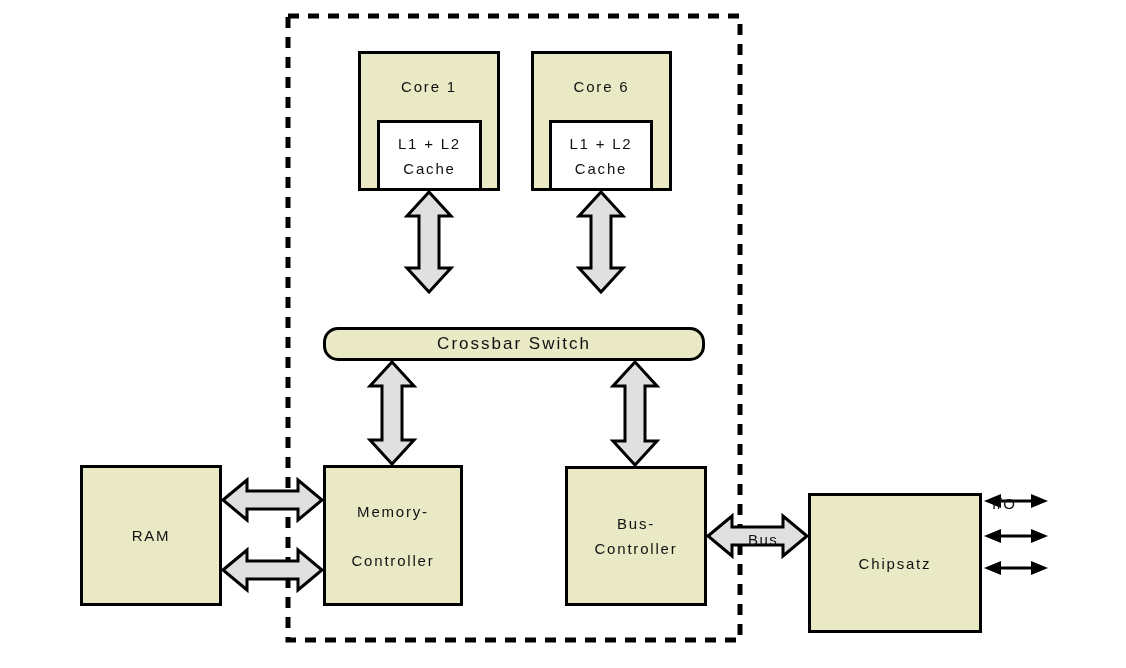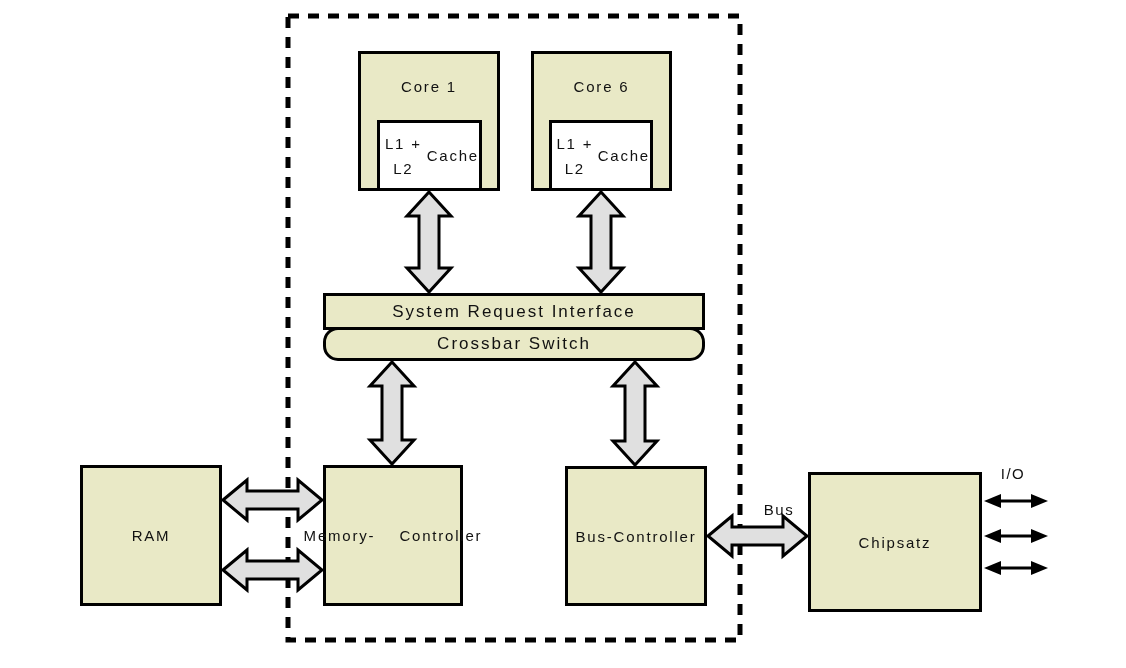--- a/index.html
+++ b/index.html
@@ -21,37 +21,37 @@
   .garrow{fill:var(--arrow-fill);stroke:var(--arrow-stroke);stroke-width:3;stroke-linejoin:miter;}
   .thin-line{stroke:var(--arrow-stroke);stroke-width:3;}
   .thin-head{fill:var(--arrow-stroke);stroke:none;}
   .box{
     position:absolute;box-sizing:border-box;
     background:var(--box-fill);border:3px solid var(--box-border);
     display:flex;align-items:center;justify-content:center;
     font-size:15px;letter-spacing:1.8px;text-align:center;
   }
   .box.white{background:#ffffff;}
-  .box.col{flex-direction:row;line-height:25px;}
+  .box.col{flex-direction:column;line-height:25px;}
   .core{align-items:flex-start;padding-top:24px;}
   .wide{font-size:17px;letter-spacing:2px;}
   .floating-label{
-    position:absolute;font-size:15px;letter-spacing:1.5px;text-align:center;
+    position:absolute;font-size:15px;letter-spacing:1.5px;margin-top:30px;
   }
   
   #core1{left:358px;top:51px;width:142px;height:140px;}
   #core2{left:531px;top:51px;width:141px;height:140px;}
   #cache1{left:377px;top:120px;width:105px;height:71px;}
   #cache2{left:549px;top:120px;width:104px;height:71px;}
   #sri{left:323px;top:293px;width:382px;height:37px;}
   #crossbar{left:323px;top:327px;width:382px;height:34px;border-radius:15px;}
   #ram{left:80px;top:465px;width:142px;height:141px;}
   #mc{left:323px;top:465px;width:140px;height:141px;gap:24px;}
   #bc{left:565px;top:466px;width:142px;height:140px;}
-  #chipset{left:808px;top:472px;width:174px;height:140px;}
+  #chipset{left:808px;top:493px;width:174px;height:140px;}
   #bus-label{left:748px;top:501px;width:62px;}
   #io-label{left:992px;top:465px;width:42px;}
 </style>
 </head>
 <body>
 
 <div id="canvas">
 
   <svg id="arrow-layer" viewBox="0 0 1126 668" xmlns="http://www.w3.org/2000/svg">
 
@@ -94,23 +94,20 @@
 
   <div id="cache1" class="box white col">
     <span>L1 + L2</span>
     <span>Cache</span>
   </div>
   <div id="cache2" class="box white col">
     <span>L1 + L2</span>
     <span>Cache</span>
   </div>
 
-  <div id="sri" class="box wide">
-    <span>System Request Interface</span>
-  </div>
   <div id="crossbar" class="box wide">
     <span>Crossbar Switch</span>
   </div>
 
   <div id="ram" class="box">
     <span>RAM</span>
   </div>
 
   <div id="mc" class="box col">
     <span>Memory-</span>

